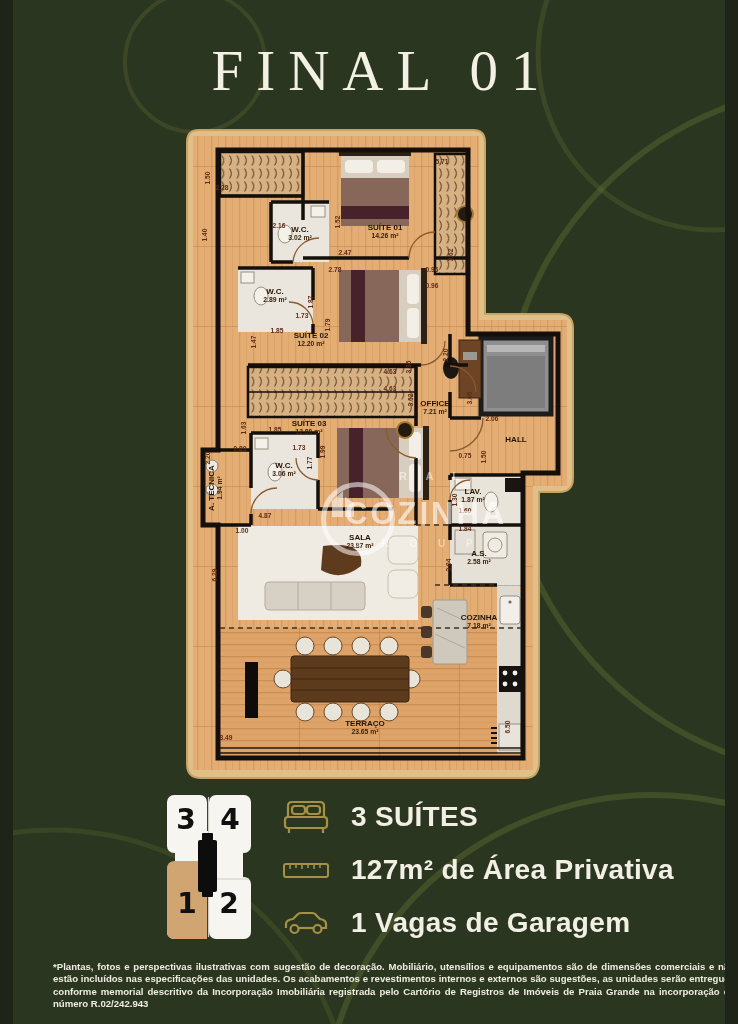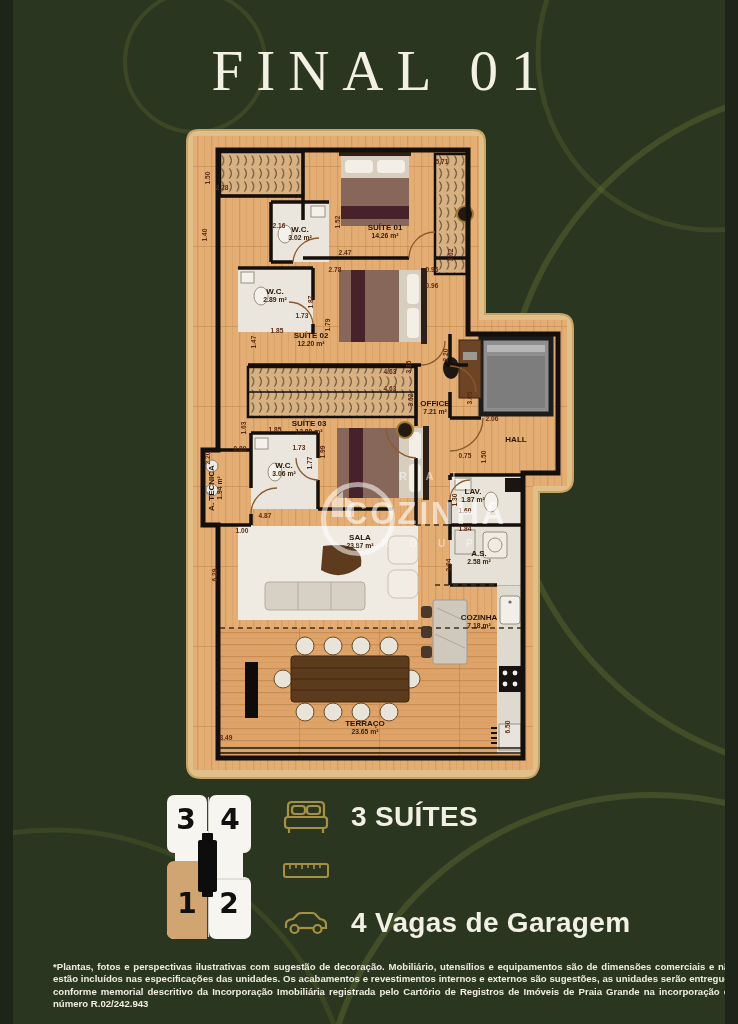--- a/index.html
+++ b/index.html
@@ -349,29 +349,30 @@
       </span>
       <span class="feat-text">3 SUÍTES</span>
     </div>
     <div class="feat-row">
       <span class="feat-icon">
         <svg width="48" height="24" viewBox="0 0 48 24" fill="none" stroke="#a59145" stroke-width="2">
           <rect x="2" y="6" width="44" height="13" rx="2"></rect>
           <path d="M8,6 V11 M14,6 V10 M20,6 V11 M26,6 V10 M32,6 V11 M38,6 V10" stroke-width="1.6"></path>
         </svg>
       </span>
+      <span class="feat-text">127m² de Área Privativa</span>
     </div>
     <div class="feat-row">
       <span class="feat-icon">
         <svg width="48" height="28" viewBox="0 0 48 28" fill="none" stroke="#a59145" stroke-width="2.2">
           <path d="M4,19 V15 Q4,11 11,10 L16,5 Q17,4 20,4 H30 Q33,4 34,6 L38,10 Q44,11 44,15 V19 H40"></path>
           <path d="M17,19 H31"></path>
           <circle cx="12.5" cy="20" r="4"></circle>
           <circle cx="35.5" cy="20" r="4"></circle>
         </svg>
       </span>
-      <span class="feat-text">4 Vagas de Garagem</span>
+      <span class="feat-text">1 Vagas de Garagem</span>
     </div>
   </div>
 
   <p class="disclaimer">*Plantas, fotos e perspectivas ilustrativas com sugestão de decoração. Mobiliário, utensílios e equipamentos são de dimensões comerciais e não estão incluídos nas especificações das unidades. Os acabamentos e revestimentos internos e externos são sugestões, as unidades serão entregues conforme memorial descritivo da Incorporação Imobiliária registrada pelo Cartório de Registros de Imóveis de Praia Grande na incorporação de número R.02/242.943</p>
 
 </div>
 
 </body></html>

